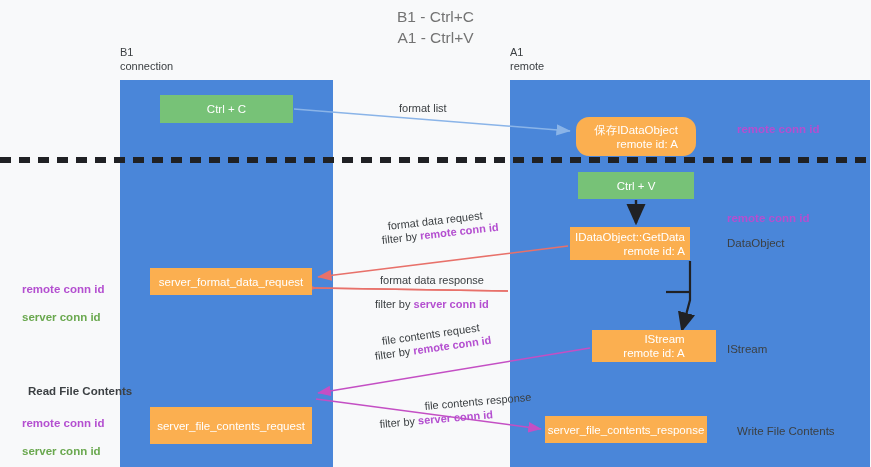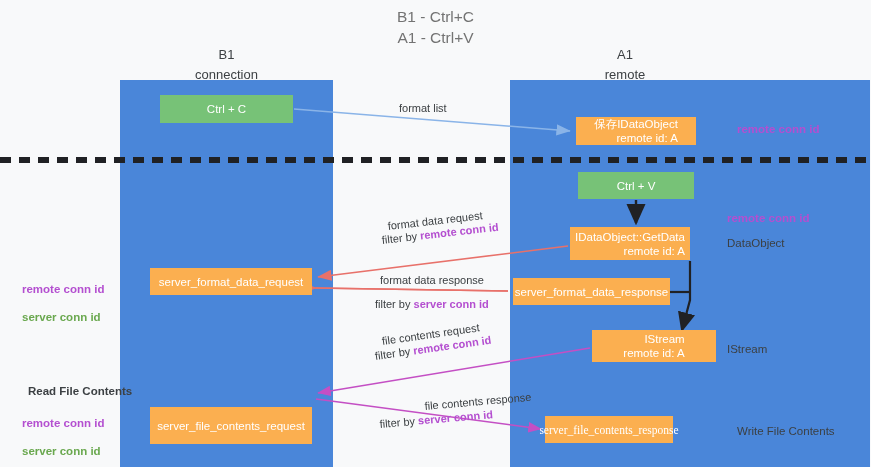--- a/index.html
+++ b/index.html
@@ -17,45 +17,45 @@
   #lane-b1{left:120px;top:80px;width:213px;height:387px;}
   #lane-a1{left:510px;top:80px;width:360px;height:387px;}
 
   
   .diagram-title{
     position:absolute;left:0;top:6px;width:871px;
     text-align:center;font-size:15.5px;line-height:21px;color:#737373;
     white-space:pre-line;
   }
   .lane-title{
-    position:absolute;text-align:center;font-size:13px;line-height:20px;
+    position:absolute;text-align:left;font-size:11px;line-height:14px;
     color:#3c4043;white-space:pre-line;
   }
   #title-b1{left:120px;top:45px;width:213px;}
   #title-a1{left:510px;top:45px;width:230px;}
 
   
   .node{
     position:absolute;box-sizing:border-box;
     display:flex;align-items:center;justify-content:center;
     text-align:right;color:#ffffff;font-size:11.5px;line-height:14px;
     white-space:pre-line;padding:2px 4px;
   }
   .node.green{background:#77c277;}
   .node.orange{background:#fbaf50;}
 
   #node-ctrlc{left:160px;top:95px;width:133px;height:28px;}
-  #node-save-ido{left:576px;top:117px;width:120px;height:28px;}
+  #node-save-ido{left:576px;top:117px;width:120px;height:39px;border-radius:13px;}
   #node-ctrlv{left:578px;top:172px;width:116px;height:27px;}
   #node-getdata{left:570px;top:227px;width:120px;height:33px;}
   #node-fmt-req{left:150px;top:268px;width:162px;height:27px;}
   #node-fmt-res{left:513px;top:278px;width:157px;height:27px;}
   #node-istream{left:592px;top:330px;width:124px;height:32px;}
   #node-file-req{left:150px;top:383px;width:162px;height:37px;margin-top:24px;}
-  #node-file-res{left:545px;top:416px;width:128px;height:27px;font-family:Liberation Serif, serif;}
+  #node-file-res{left:545px;top:416px;width:162px;height:27px;}
 
   
   #divider{
     position:absolute;left:0;top:157px;width:871px;height:6px;
     background:repeating-linear-gradient(to right,#202124 0 11px,transparent 11px 19px);
   }
 
   
   .side-note{
     position:absolute;font-size:11.5px;line-height:14px;white-space:pre-line;
@@ -141,21 +141,20 @@
     <line x1="316" y1="399" x2="541" y2="429" stroke="#c44fc4" stroke-width="1.5" marker-end="url(#ar-mag)"></line>
   </svg>
 
   <div class="node green" id="node-ctrlc">Ctrl + C</div>
   <div class="node orange" id="node-save-ido">保存IDataObject
 remote id: A</div>
   <div class="node green" id="node-ctrlv">Ctrl + V</div>
   <div class="node orange" id="node-getdata">IDataObject::GetData
 remote id: A</div>
   <div class="node orange" id="node-fmt-req">server_format_data_request</div>
-  <div class="node orange" id="node-fmt-res">server_format_data_response</div>
   <div class="node orange" id="node-istream">IStream
 remote id: A</div>
   <div class="node orange" id="node-file-req">server_file_contents_request</div>
   <div class="node orange" id="node-file-res">server_file_contents_response</div>
 
   <div class="arrow-label" id="lbl-format-list">format list</div>
 
   <div class="arrow-label" id="lbl-fmt-req">format data request</div>
   <div class="arrow-label" id="lbl-fmt-req2"><span>filter by </span><span class="bold-purple">remote conn id</span></div>
 

